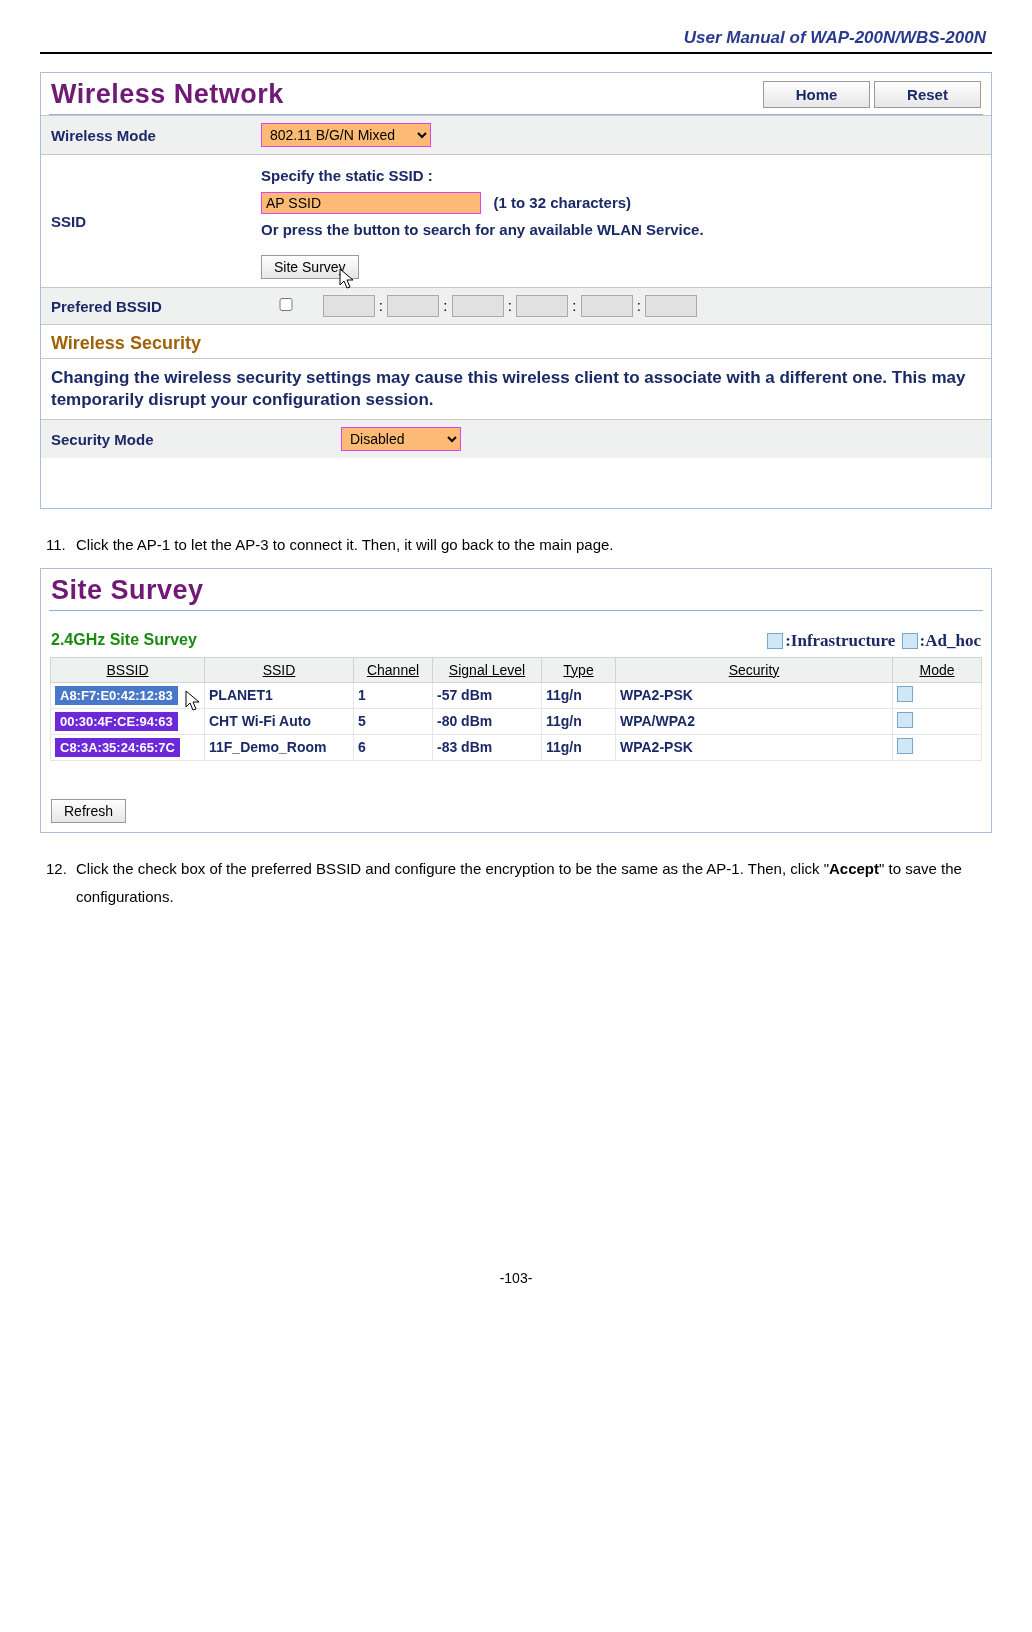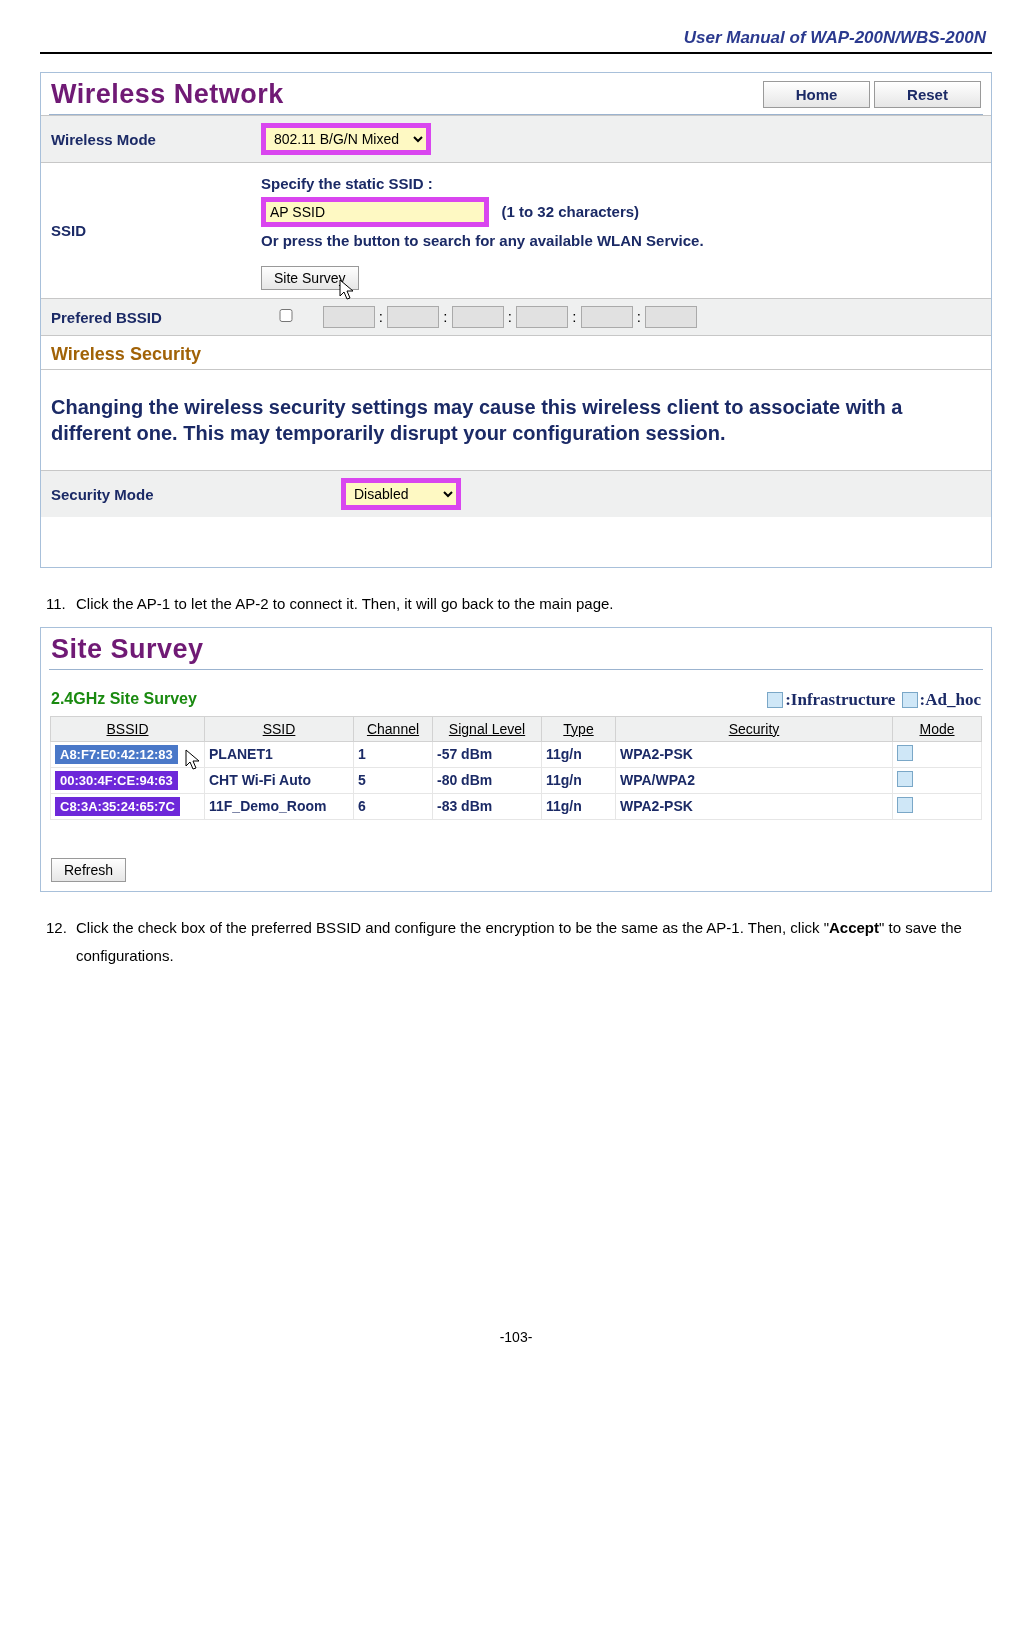--- a/index.html
+++ b/index.html
@@ -75,40 +75,40 @@
   }
   table.cfg td.lbl {
     width: 190px;
     font-weight: bold;
     color: #1b2a66;
     font-size: 15px;
     vertical-align: middle;
   }
   .gray { background: #eff0f0; }
   select, input[type="text"] {
-    border: 5px solid #d946ef;
-    background: #fef9c3;
+    border: 1px solid #d946ef;
+    background: #fdba74;
     font-size: 14px;
     padding: 2px 4px;
     font-family: Arial;
   }
   .mac input { width: 42px; background: #e1e1e1; border: 1px solid #aaa; }
   .sitebtn, .smallbtn {
     background: linear-gradient(#fefefe,#e6e6e6);
     border: 1px solid #999;
     padding: 3px 12px;
     font-size: 14px;
     cursor: pointer;
   }
   .bottom-btns { padding: 12px 10px 9px 10px; }
   .warn {
     color: #1b2a66;
     font-weight: bold;
-    font-size: 20px;
-    padding: 24px 10px;
+    font-size: 17px;
+    padding: 8px 10px;
     border-top: 1px solid #c7c7c7;
     line-height: 1.3;
   }
   .subtitle {
     font-weight: bold;
     font-size: 18px;
     color: #a16207;
     padding: 8px 10px 4px 10px;
     border-top: 1px solid #c7c7c7;
   }
@@ -263,21 +263,21 @@
           </select>
         </td>
       </tr>
     </tbody>
       </table>
     <div style="height:50px;"></div>
   </div>
 
   <div class="step">
     <span class="num">11.</span>
-    <span class="txt">Click the AP-1 to let the AP-2 to connect it. Then, it will go back to the main page.</span>
+    <span class="txt">Click the AP-1 to let the AP-3 to connect it. Then, it will go back to the main page.</span>
   </div>
 
   <div class="panel">
     <div class="titlebar">
       <span class="ptitle">Site Survey</span>
     </div>
     <hr class="sep" style="margin:2px 8px 0 8px;">
     <div class="survey-sub">
       <span class="freq">2.4GHz Site Survey</span>
       <span class="legend">

